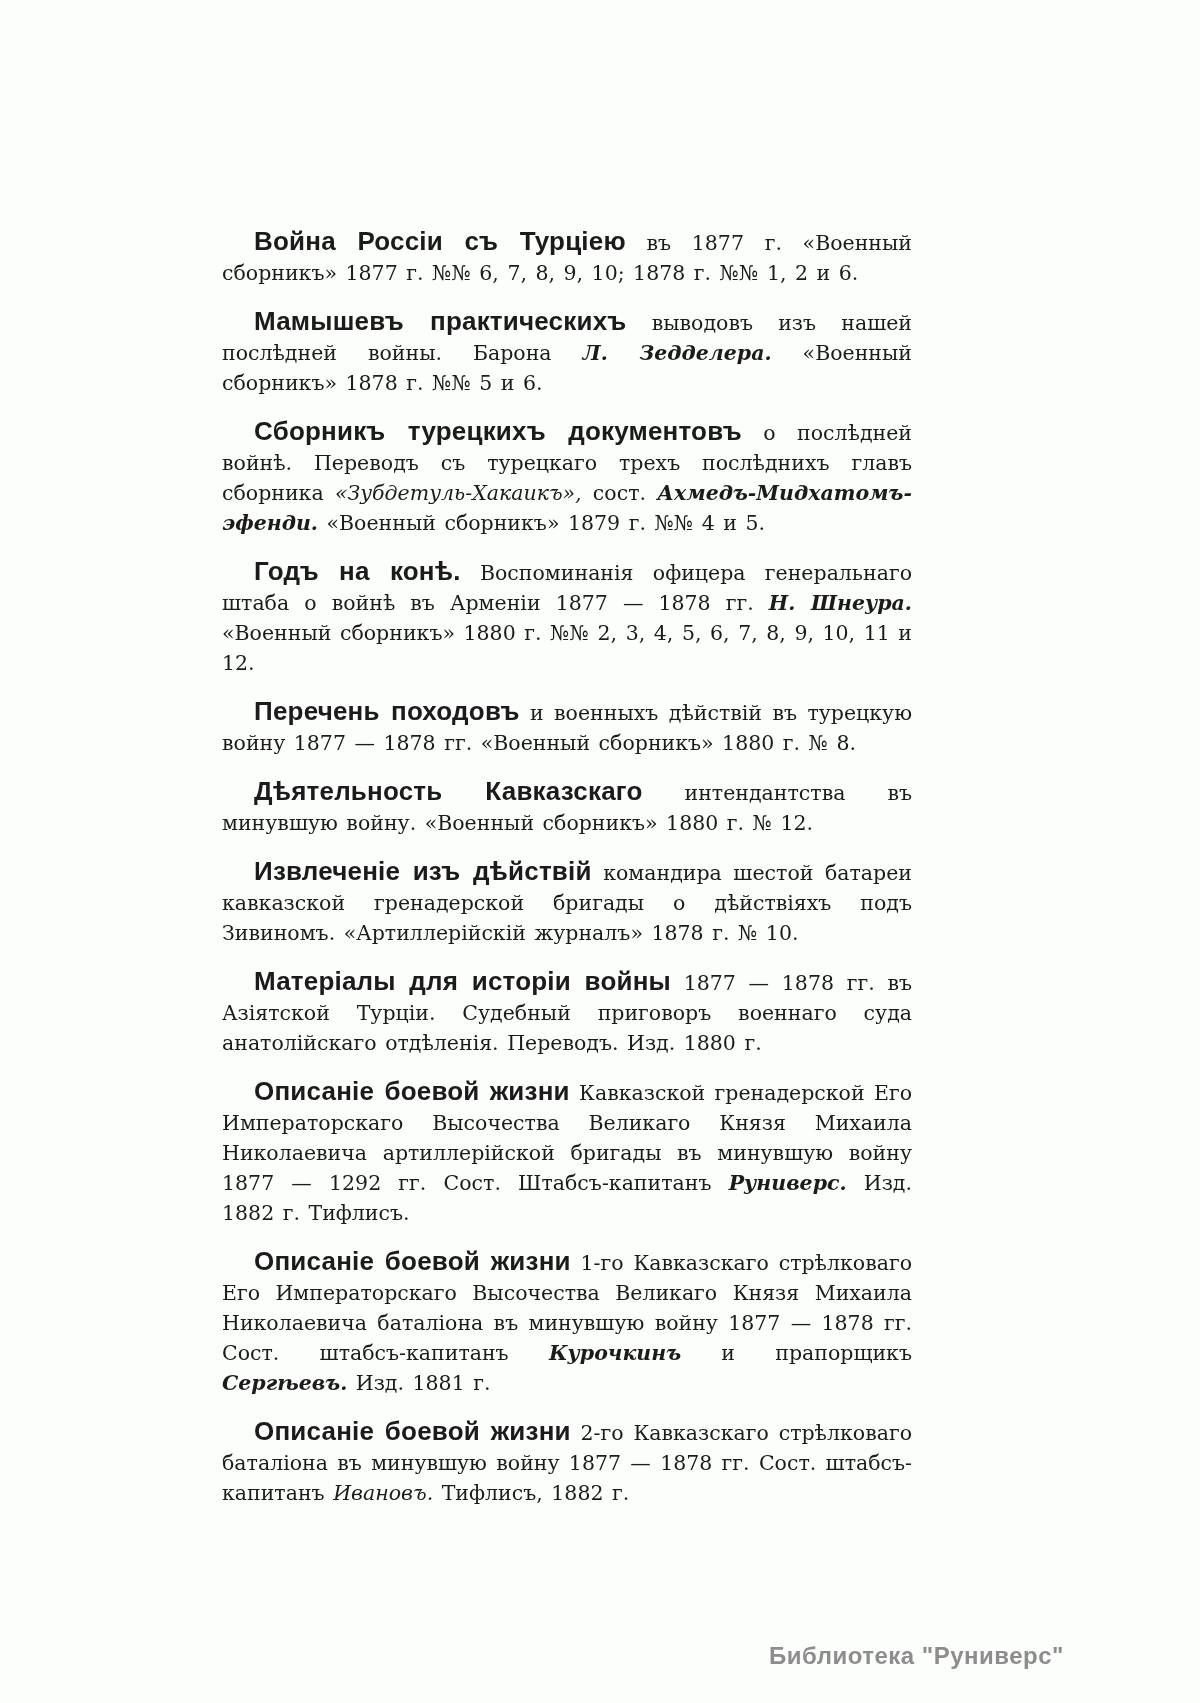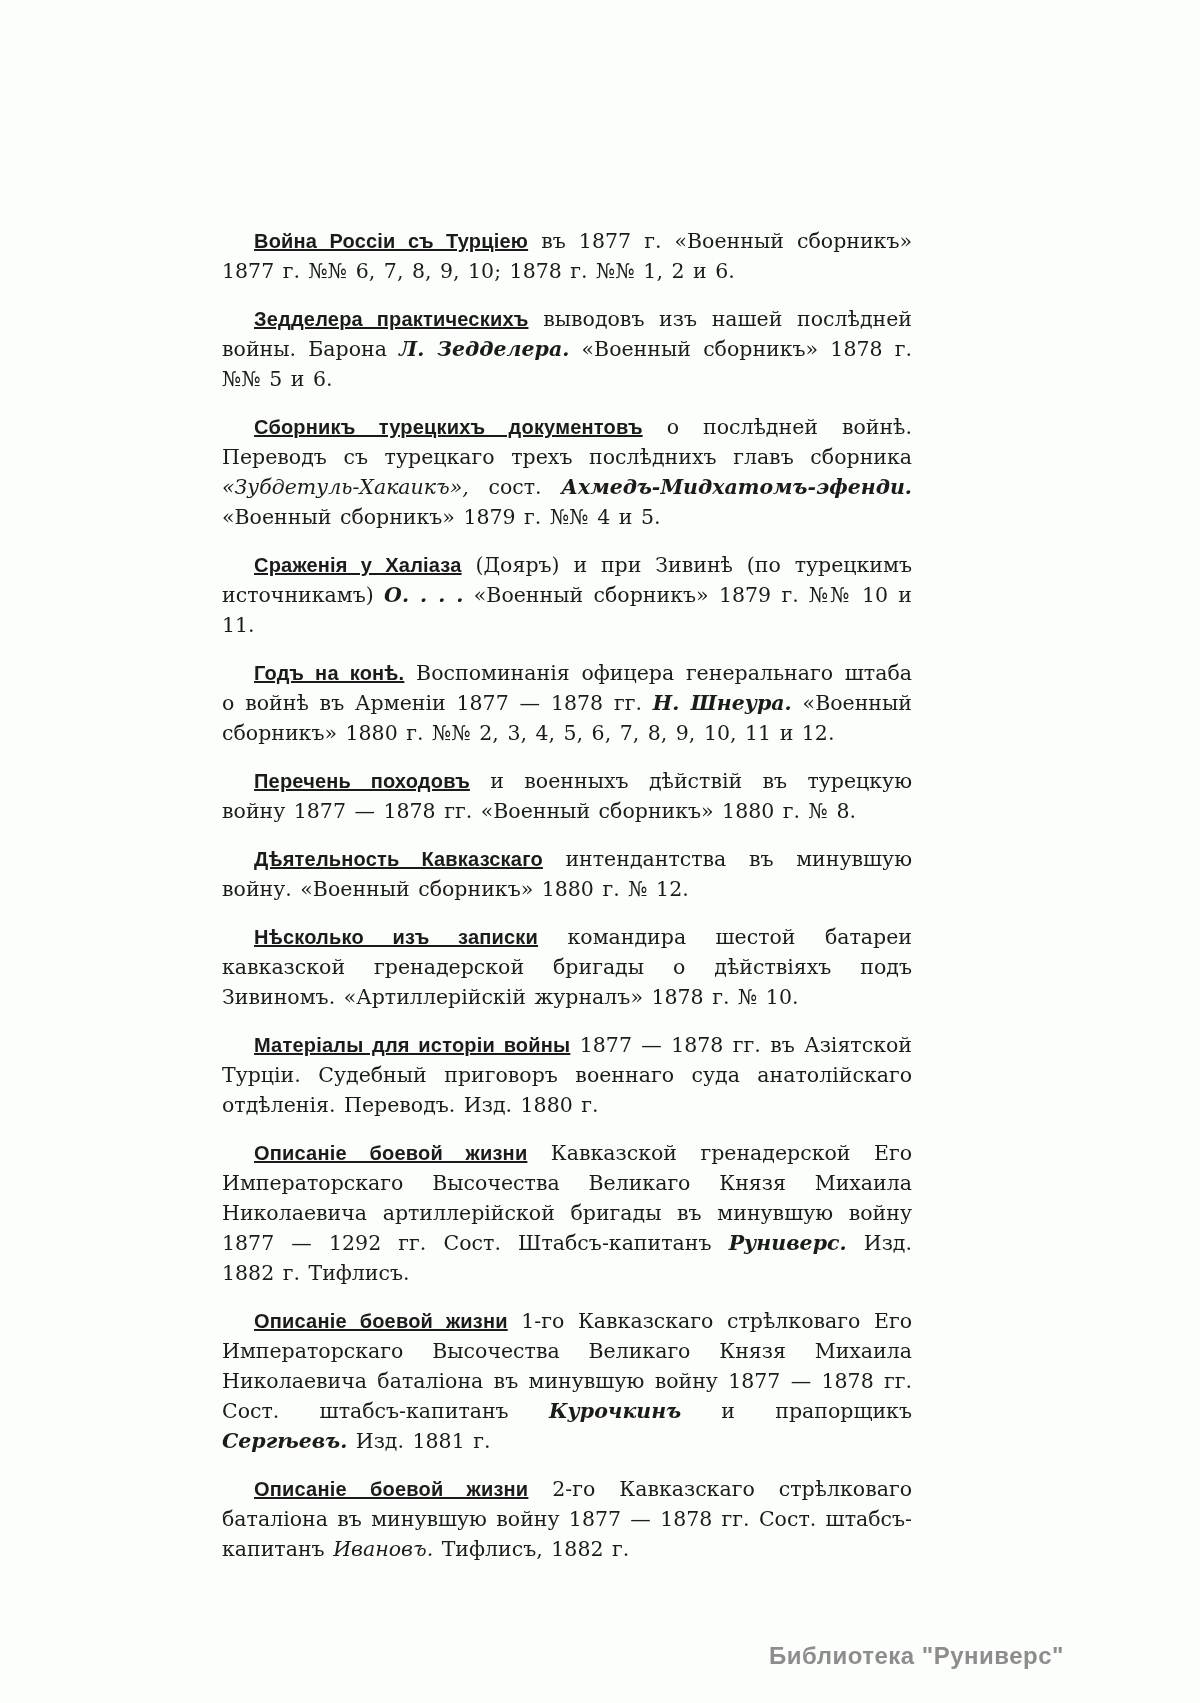--- a/index.html
+++ b/index.html
@@ -33,23 +33,22 @@
     text-align: justify;
     text-indent: 32px;
     word-spacing: 2px;
   }
   .entry:last-child {
     margin-bottom: 16px;
   }
   .seg-lead {
     font-family: "Liberation Sans", "DejaVu Sans", sans-serif;
     font-weight: 700;
-    font-size: 20px;
+    font-size: 26px;
     letter-spacing: 0.2px;
-    text-decoration: underline;
   }
   .seg-plain {
     font-style: normal;
   }
   .seg-italic {
     font-style: italic;
     font-weight: bold;
   }
   .seg-bold-italic {
     font-style: italic;
@@ -65,26 +64,25 @@
     color: #8d8d8d;
     letter-spacing: 0.5px;
   }
 </style>
 </head>
 <body style="background: rgb(251, 254, 250); color: rgb(27, 27, 27);">
 
 <div class="page">
   <div class="content">
       <p class="entry"><span class="seg-lead">Война Россіи съ Турціею</span><span class="seg-plain"> въ 1877 г. «Военный сборникъ» 1877 г. №№ 6, 7, 8, 9, 10; 1878 г. №№ 1, 2 и 6.</span></p>
-      <p class="entry"><span class="seg-lead">Зедделера практическихъ</span><span class="seg-plain"> выводовъ изъ нашей послѣдней войны. Барона </span><span class="seg-italic">Л. Зедделера.</span><span class="seg-plain"> «Военный сборникъ» 1878 г. №№ 5 и 6.</span></p>
+      <p class="entry"><span class="seg-lead">Мамышевъ практическихъ</span><span class="seg-plain"> выводовъ изъ нашей послѣдней войны. Барона </span><span class="seg-italic">Л. Зедделера.</span><span class="seg-plain"> «Военный сборникъ» 1878 г. №№ 5 и 6.</span></p>
       <p class="entry"><span class="seg-lead">Сборникъ турецкихъ документовъ</span><span class="seg-plain"> о послѣдней войнѣ. Переводъ съ турецкаго трехъ послѣднихъ главъ сборника </span><span class="seg-bold-italic">«Зубдетуль-Хакаикъ»,</span><span class="seg-plain"> сост. </span><span class="seg-italic">Ахмедъ-Мидхатомъ-эфенди.</span><span class="seg-plain"> «Военный сборникъ» 1879 г. №№ 4 и 5.</span></p>
-      <p class="entry"><span class="seg-lead">Сраженія у Халіаза</span><span class="seg-plain"> (Дояръ) и при Зивинѣ (по турецкимъ источникамъ) </span><span class="seg-italic">О. . . .</span><span class="seg-plain"> «Военный сборникъ» 1879 г. №№ 10 и 11.</span></p>
       <p class="entry"><span class="seg-lead">Годъ на конѣ.</span><span class="seg-plain"> Воспоминанія офицера генеральнаго штаба о войнѣ въ Арменіи 1877 — 1878 гг. </span><span class="seg-italic">Н. Шнеура.</span><span class="seg-plain"> «Военный сборникъ» 1880 г. №№ 2, 3, 4, 5, 6, 7, 8, 9, 10, 11 и 12.</span></p>
       <p class="entry"><span class="seg-lead">Перечень походовъ</span><span class="seg-plain"> и военныхъ дѣйствій въ турецкую войну 1877 — 1878 гг. «Военный сборникъ» 1880 г. № 8.</span></p>
       <p class="entry"><span class="seg-lead">Дѣятельность Кавказскаго</span><span class="seg-plain"> интендантства въ минувшую войну. «Военный сборникъ» 1880 г. № 12.</span></p>
-      <p class="entry"><span class="seg-lead">Нѣсколько изъ записки</span><span class="seg-plain"> командира шестой батареи кавказской гренадерской бригады о дѣйствіяхъ подъ Зивиномъ. «Артиллерійскій журналъ» 1878 г. № 10.</span></p>
+      <p class="entry"><span class="seg-lead">Извлеченіе изъ дѣйствій</span><span class="seg-plain"> командира шестой батареи кавказской гренадерской бригады о дѣйствіяхъ подъ Зивиномъ. «Артиллерійскій журналъ» 1878 г. № 10.</span></p>
       <p class="entry"><span class="seg-lead">Матеріалы для исторіи войны</span><span class="seg-plain"> 1877 — 1878 гг. въ Азіятской Турціи. Судебный приговоръ военнаго суда анатолійскаго отдѣленія. Переводъ. Изд. 1880 г.</span></p>
       <p class="entry"><span class="seg-lead">Описаніе боевой жизни</span><span class="seg-plain"> Кавказской гренадерской Его Императорскаго Высочества Великаго Князя Михаила Николаевича артиллерійской бригады въ минувшую войну 1877 — 1292 гг. Сост. Штабсъ-капитанъ </span><span class="seg-italic">Руниверс.</span><span class="seg-plain"> Изд. 1882 г. Тифлисъ.</span></p>
       <p class="entry"><span class="seg-lead">Описаніе боевой жизни</span><span class="seg-plain"> 1-го Кавказскаго стрѣлковаго Его Императорскаго Высочества Великаго Князя Михаила Николаевича баталіона въ минувшую войну 1877 — 1878 гг. Сост. штабсъ-капитанъ </span><span class="seg-italic">Курочкинъ</span><span class="seg-plain"> и прапорщикъ </span><span class="seg-italic">Сергѣевъ.</span><span class="seg-plain"> Изд. 1881 г.</span></p>
       <p class="entry"><span class="seg-lead">Описаніе боевой жизни</span><span class="seg-plain"> 2-го Кавказскаго стрѣлковаго баталіона въ минувшую войну 1877 — 1878 гг. Сост. штабсъ-капитанъ </span><span class="seg-bold-italic">Ивановъ.</span><span class="seg-plain"> Тифлисъ, 1882 г.</span></p>
     </div>
   <div class="watermark" style="color: rgb(141, 141, 141);">Библиотека "Руниверс"</div>
 </div>
 
 </body></html>

